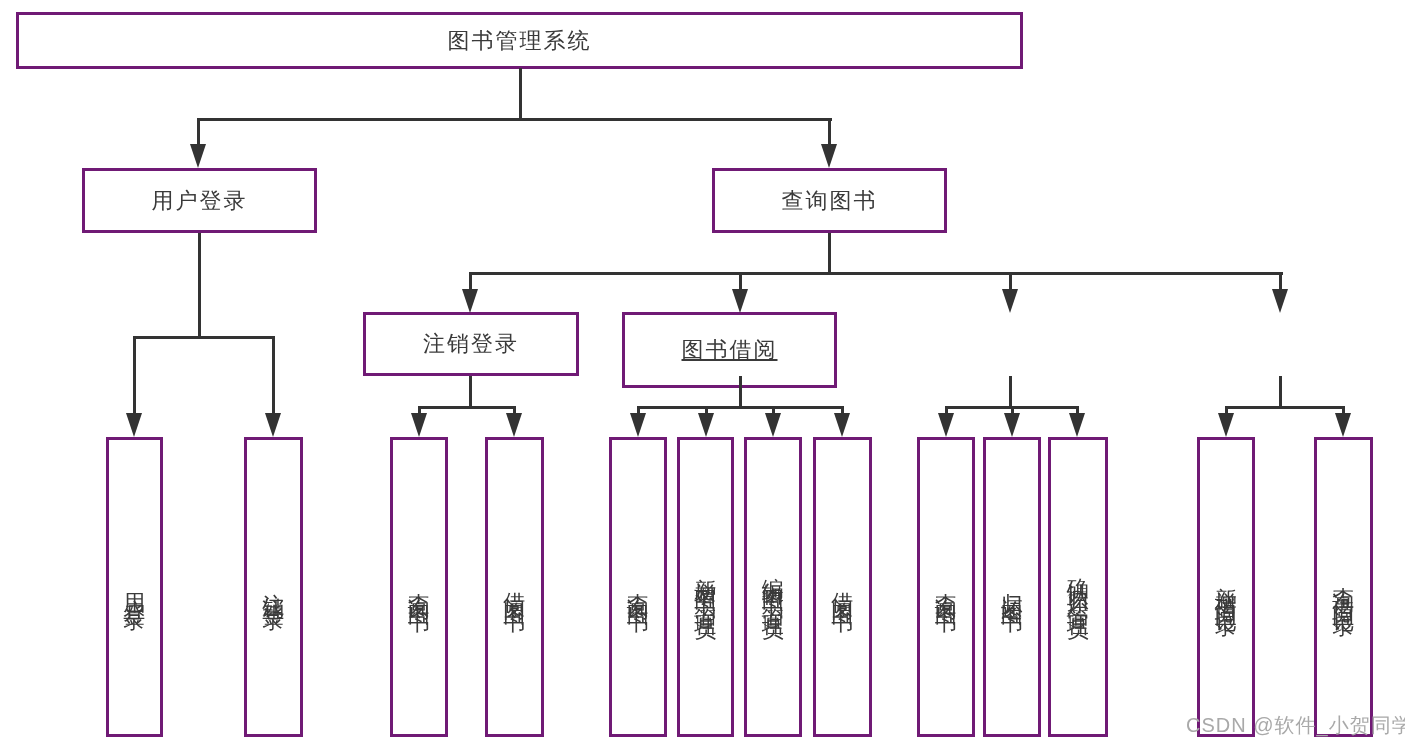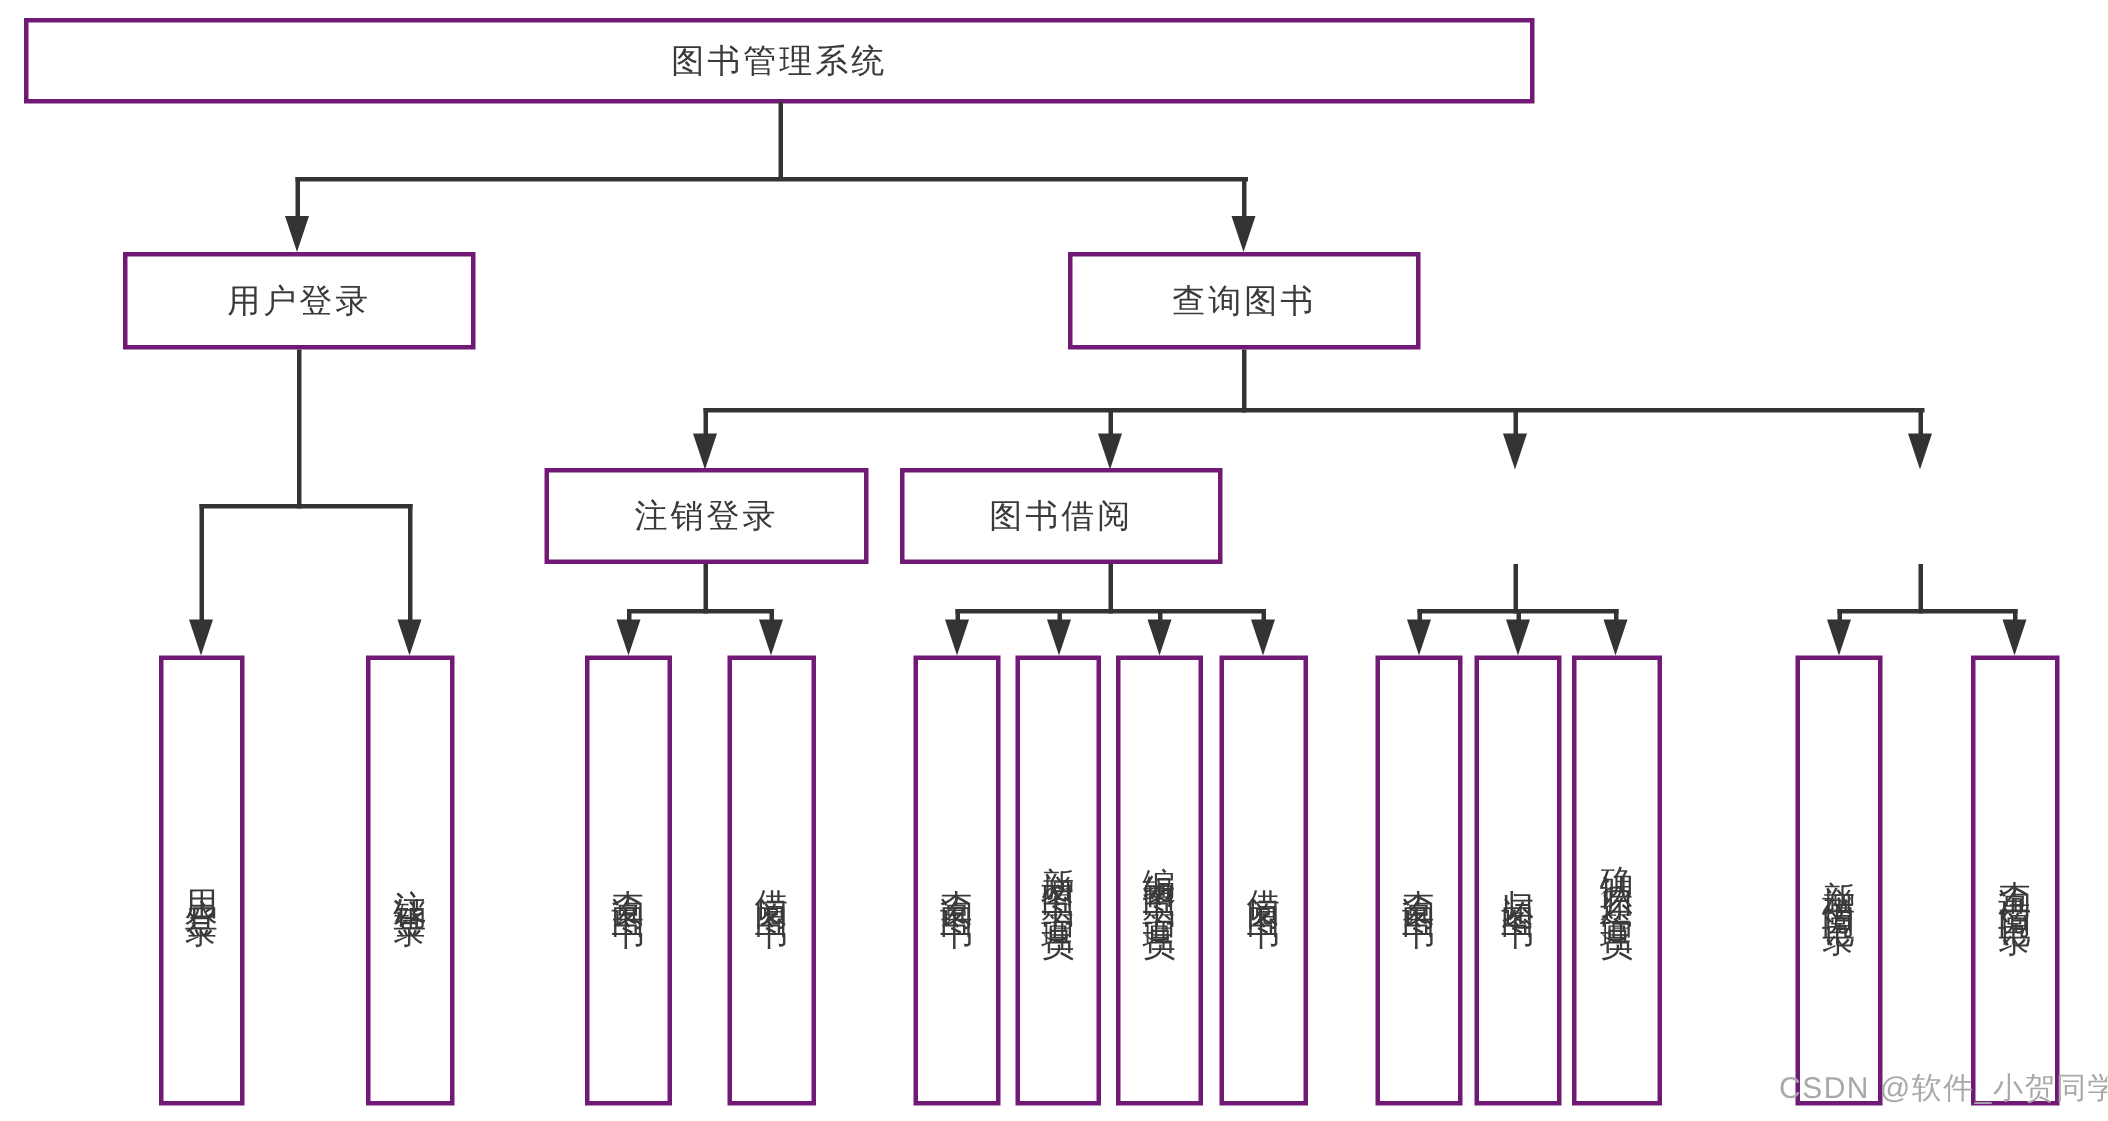--- a/index.html
+++ b/index.html
@@ -40,21 +40,21 @@
   <div class="box" style="left:82px;top:168px;width:235px;height:65px;">
     <span>用户登录</span>
   </div>
   <div class="box" style="left:712px;top:168px;width:235px;height:65px;">
     <span>查询图书</span>
   </div>
 
   <div class="box" style="left:363px;top:312px;width:216px;height:64px;">
     <span>注销登录</span>
   </div>
-  <div class="box" style="left:600px;top:312px;width:215px;height:64px;">
+  <div class="box" style="left:622px;top:312px;width:215px;height:76px;text-decoration:underline;">
     <span>图书借阅</span>
   </div>
 
   <div class="box leaf" style="left:106px;top:437px;width:57px;height:300px;">
     <span class="vtext">用户登录</span>
   </div>
   <div class="box leaf" style="left:244px;top:437px;width:59px;height:300px;">
     <span class="vtext">注销登录</span>
   </div>
 

